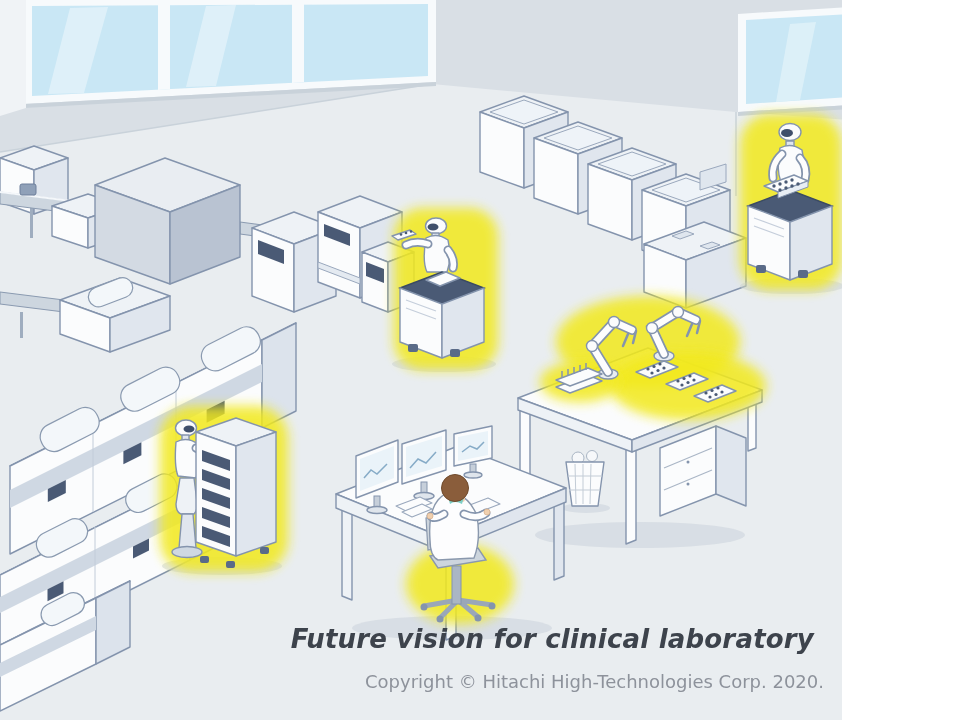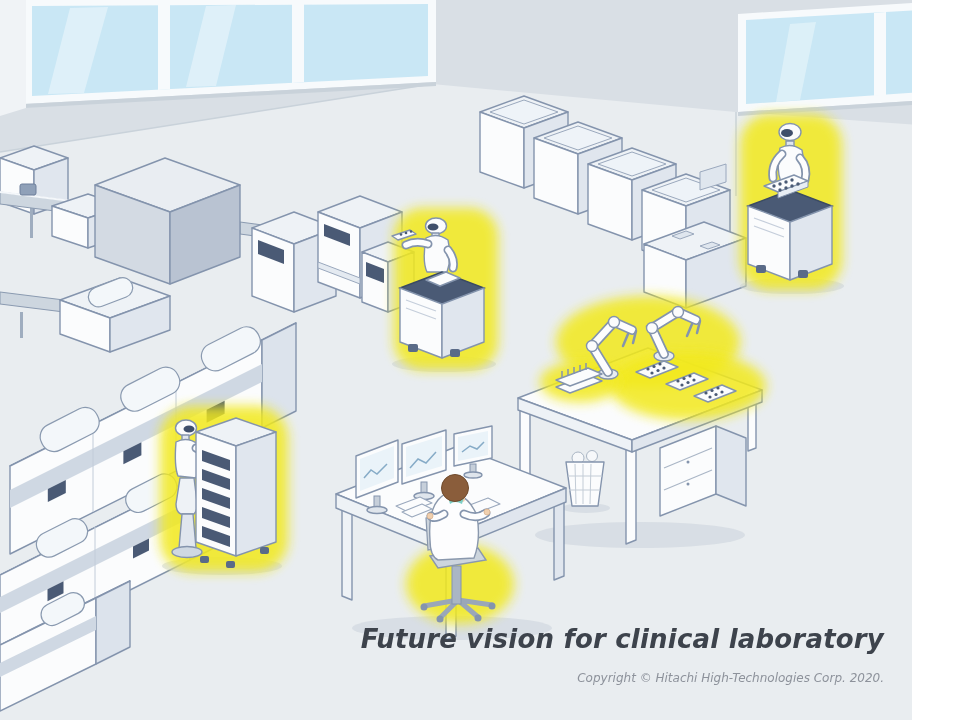--- a/index.html
+++ b/index.html
@@ -1,37 +1,37 @@
 <!DOCTYPE html>
 <html><head>
 <meta charset="utf-8">
 <style>
   html,body{margin:0;padding:0;background:#ffffff;}
-  .stage{position:relative;width:912px;height:720px;background:#d9dfe5;overflow:hidden;
+  .stage{position:relative;width:842px;height:720px;background:#d9dfe5;overflow:hidden;
          font-family:"DejaVu Sans",sans-serif;}
   svg{position:absolute;left:0;top:0;}
   .o{stroke:#8494ad;stroke-width:1.4;stroke-linejoin:round;}
   .ol{stroke:#9aa8bd;stroke-width:1.1;stroke-linejoin:round;}
   .w{fill:#fbfcfd;}
   .s{fill:#e0e6ee;}
   .t{fill:#eef2f6;}
   .acc{fill:#cfd8e3;}
   .dk{fill:#4a5a75;}
   .glow{fill:#f2e91d;opacity:.85;filter:url(#blur);}
   .limu{stroke:#8494ad;stroke-width:10;stroke-linecap:round;fill:none;}
   .limo{stroke:#fdfdfe;stroke-width:6.5;stroke-linecap:round;fill:none;}
   .armu{stroke:#8494ad;stroke-width:9;stroke-linecap:round;fill:none;}
   .armo{stroke:#fdfdfe;stroke-width:5.5;stroke-linecap:round;fill:none;}
   .seam{stroke:#c2ccd9;stroke-width:1;fill:none;}
   .vent{stroke:#c5cedb;stroke-width:1.2;fill:none;}
   .shdw{fill:#c7d0da;opacity:.5;}
   .chart{stroke:#86abc7;stroke-width:1.5;fill:none;}
   .caption{position:absolute;right:28px;top:624px;font-style:italic;font-weight:600;
            font-size:26px;color:#3d434c;letter-spacing:.2px;}
-  .copyright{position:absolute;right:28px;top:671px;font-size:12px;color:#8d929b;font-style:italic;}
+  .copyright{position:absolute;right:18px;top:671px;font-size:18px;color:#8d929b;}
 </style>
 </head>
 <body>
 
 <div class="stage">
 <svg width="960" height="720" viewBox="0 0 960 720">
   <defs>
     <filter id="blur" x="-60%" y="-60%" width="220%" height="220%">
           <feGaussianBlur stdDeviation="6"></feGaussianBlur>
         </filter>

